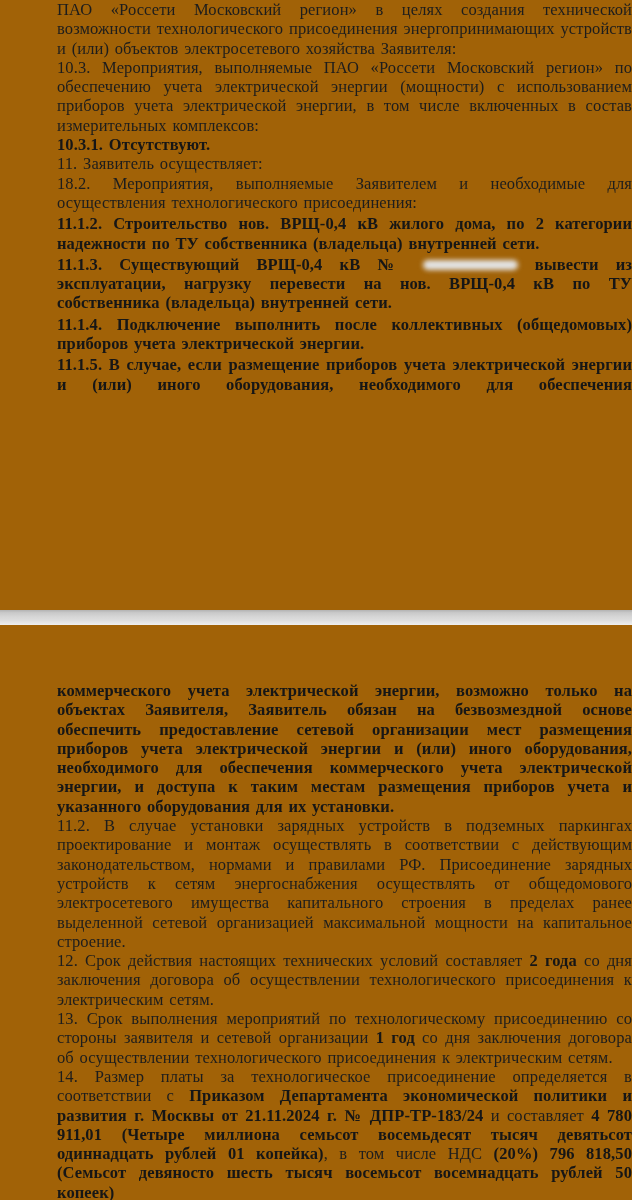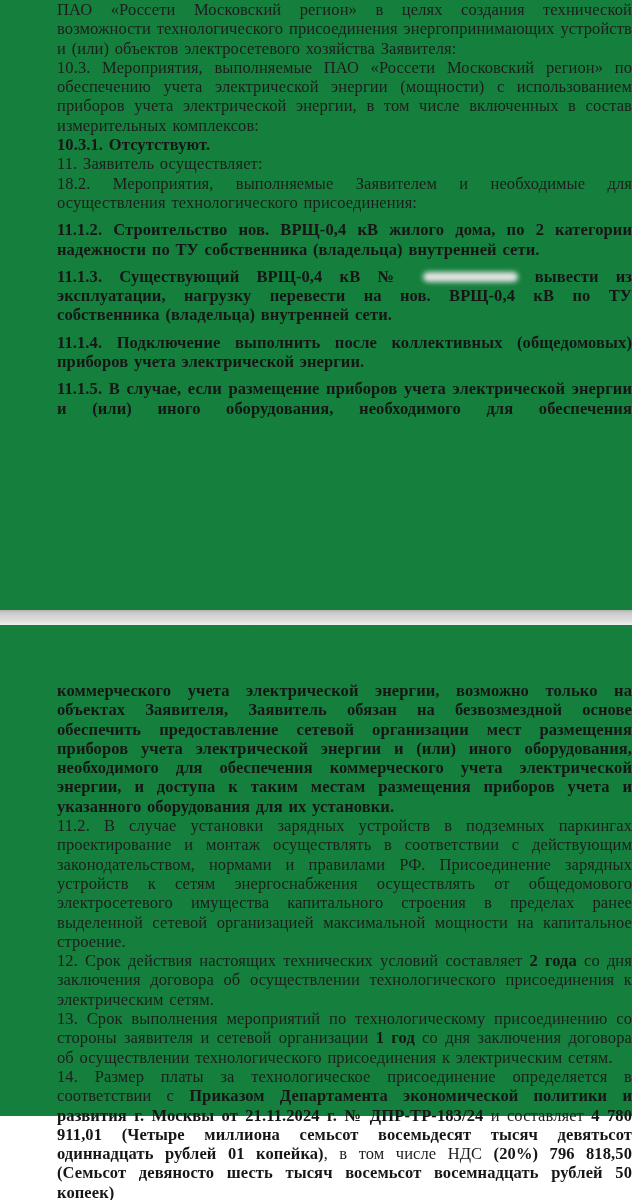--- a/index.html
+++ b/index.html
@@ -7,37 +7,37 @@
     position:relative;
     width:632px;height:1200px;
     overflow:hidden;
     background:#ffffff;
     font-family:"Liberation Serif","DejaVu Serif",serif;
     color:#1d1d1d;
   }
   .page{
     box-sizing:border-box;
     padding-left:57px;
-    background:#15803d;
+    background:#a16207;
   }
   .page-1{height:610px;padding-top:0;}
-  .page-2{height:491px;padding-top:56px;}
+  .page-2{height:575px;padding-top:56px;}
   .page-divider{
     height:15px;
     background:linear-gradient(to bottom,#b3b3b3 0%,#c9c9c9 18%,#d6d6d6 45%,#dedede 70%,#efefef 100%);
   }
   p.para{
     margin:0;
     text-align:justify;
     font-size:16.5px;
     line-height:19.3px;
     word-spacing:1.5px;
     letter-spacing:0.1px;
   }
-  p.para.gap{margin-top:8px;}
+  p.para.gap{margin-top:2px;}
   p.para.jlast{text-align-last:justify;}
   .run{color:#1d1d1d;}
   .run.b{font-weight:bold;color:#161616;}
   .redacted{
     display:inline-block;
     height:10px;
     border-radius:5px;
     background:#e3e3e3;
     filter:blur(2.5px);
     vertical-align:baseline;

